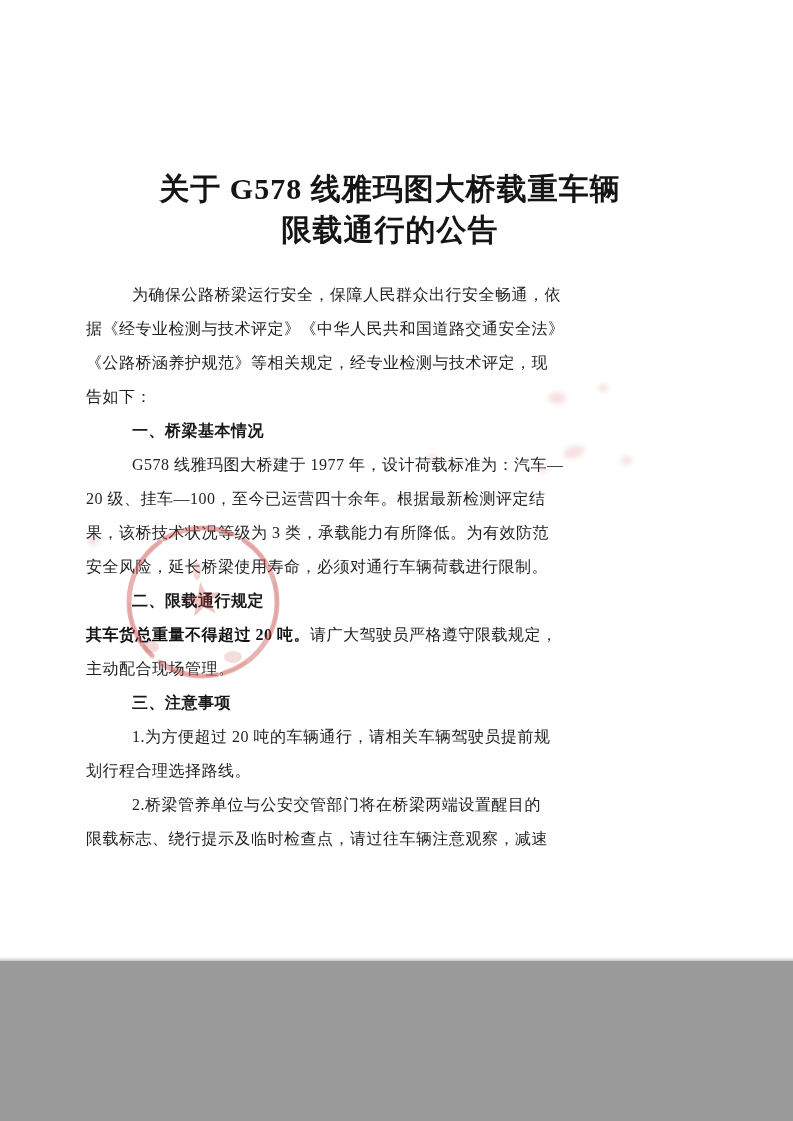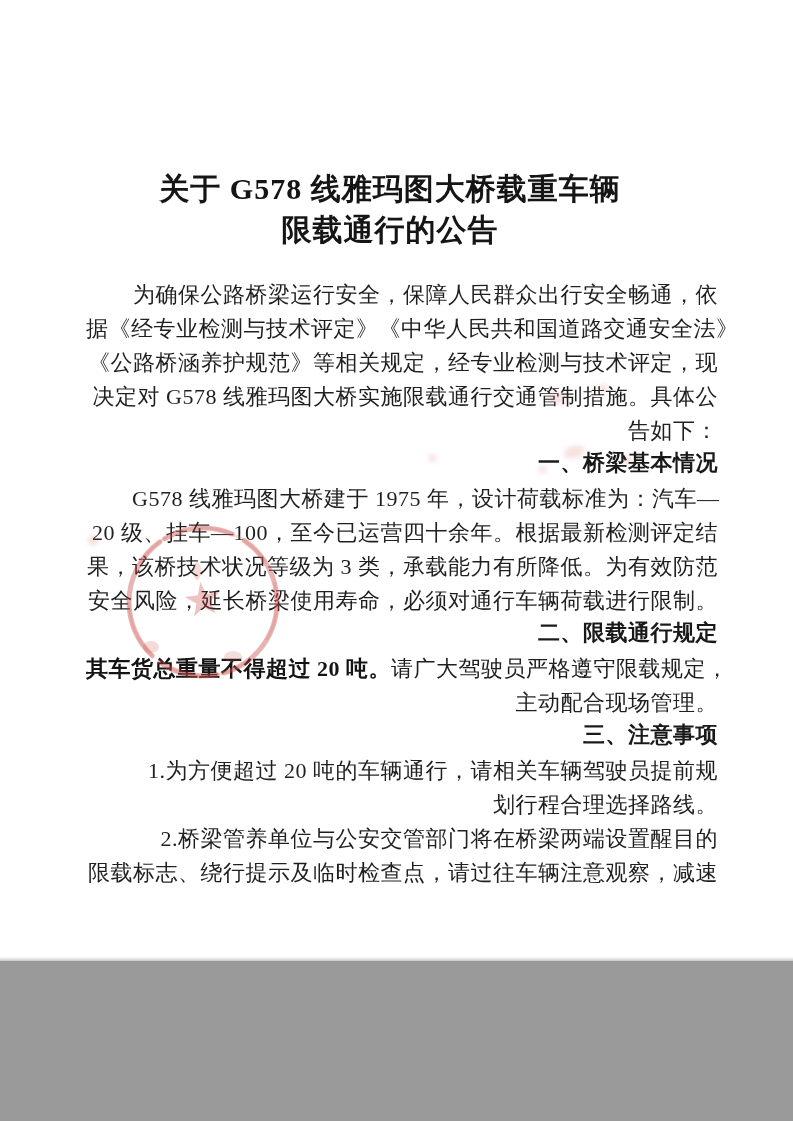--- a/index.html
+++ b/index.html
@@ -23,30 +23,29 @@
   }
   .doc-title{
     position:absolute;top:168px;left:60px;width:660px;
     text-align:center;
     font-size:30px;line-height:41px;font-weight:bold;
     letter-spacing:1px;
     color:#151515;
   }
   .doc-body{
     position:absolute;top:278px;left:86px;width:632px;
-    font-size:22px;line-height:34px;
+    font-size:16px;line-height:34px;
     letter-spacing:0.5px;
-    text-align:right;
   }
   .line{
     height:34px;white-space:nowrap;
   }
   .line.indent{ text-indent:46px; }
   .line.heading{
-    font-family:Liberation Mono, monospace;
+    font-family:Liberation Serif, serif;
     font-weight:bold;color:#191919;
   }
   .line .emph{
     font-weight:bold;color:#141414;
   }
   
   .stamp{
     position:absolute;left:121px;top:519px;width:166px;height:166px;
     pointer-events:none;
   }
@@ -71,24 +70,23 @@
   <div class="doc-title">
     <div>关于 G578 线雅玛图大桥载重车辆</div>
     <div>限载通行的公告</div>
   </div>
 
   <div class="doc-body">
 
   <div class="line indent"><span class="emph"></span><span>为确保公路桥梁运行安全，保障人民群众出行安全畅通，依</span></div>
       <div class="line"><span class="emph"></span><span>据《经专业检测与技术评定》《中华人民共和国道路交通安全法》</span></div>
       <div class="line"><span class="emph"></span><span>《公路桥涵养护规范》等相关规定，经专业检测与技术评定，现</span></div>
-      <div class="line"><span class="emph"></span><span>决定对 G578 线雅玛图大桥实施限载通行交通管制措施。具体公</span></div>
       <div class="line"><span class="emph"></span><span>告如下：</span></div>
       <div class="line heading indent"><span class="emph"></span><span>一、桥梁基本情况</span></div>
-      <div class="line indent"><span class="emph"></span><span>G578 线雅玛图大桥建于 1975 年，设计荷载标准为：汽车—</span></div>
+      <div class="line indent"><span class="emph"></span><span>G578 线雅玛图大桥建于 1977 年，设计荷载标准为：汽车—</span></div>
       <div class="line"><span class="emph"></span><span>20 级、挂车—100，至今已运营四十余年。根据最新检测评定结</span></div>
       <div class="line"><span class="emph"></span><span>果，该桥技术状况等级为 3 类，承载能力有所降低。为有效防范</span></div>
       <div class="line"><span class="emph"></span><span>安全风险，延长桥梁使用寿命，必须对通行车辆荷载进行限制。</span></div>
       <div class="line heading indent"><span class="emph"></span><span>二、限载通行规定</span></div>
       <div class="line"><span class="emph">其车货总重量不得超过 20 吨。</span><span>请广大驾驶员严格遵守限载规定，</span></div>
       <div class="line"><span class="emph"></span><span>主动配合现场管理。</span></div>
       <div class="line heading indent"><span class="emph"></span><span>三、注意事项</span></div>
       <div class="line indent"><span class="emph"></span><span>1.为方便超过 20 吨的车辆通行，请相关车辆驾驶员提前规</span></div>
       <div class="line"><span class="emph"></span><span>划行程合理选择路线。</span></div>
       <div class="line indent"><span class="emph"></span><span>2.桥梁管养单位与公安交管部门将在桥梁两端设置醒目的</span></div>

